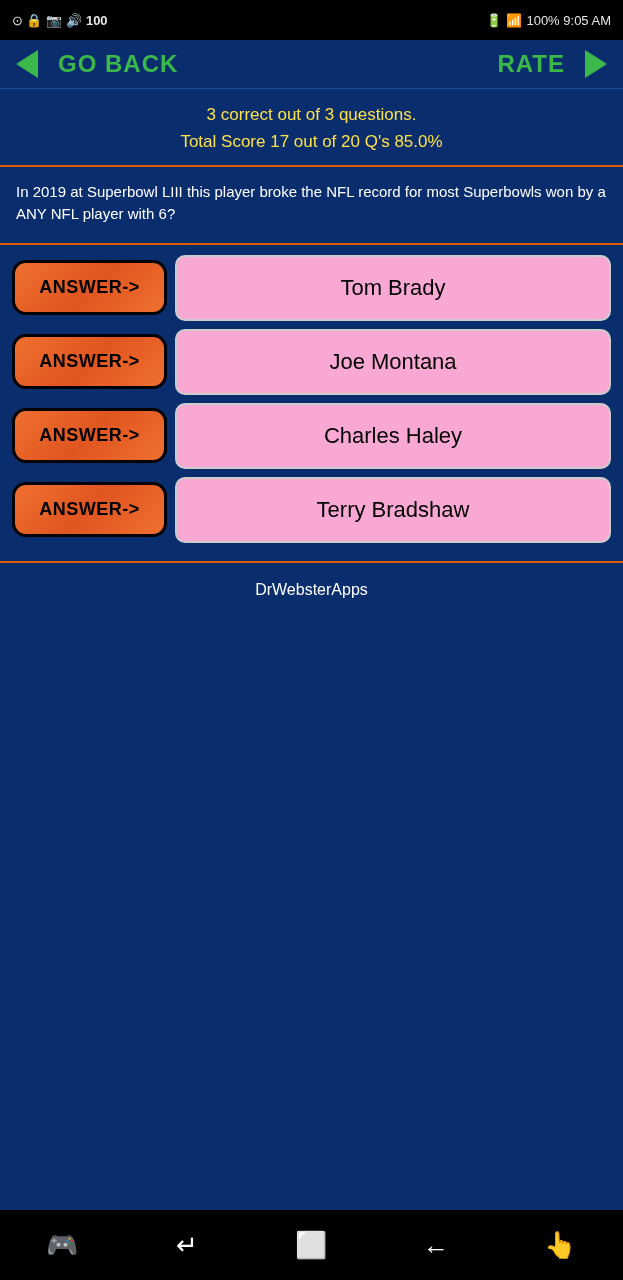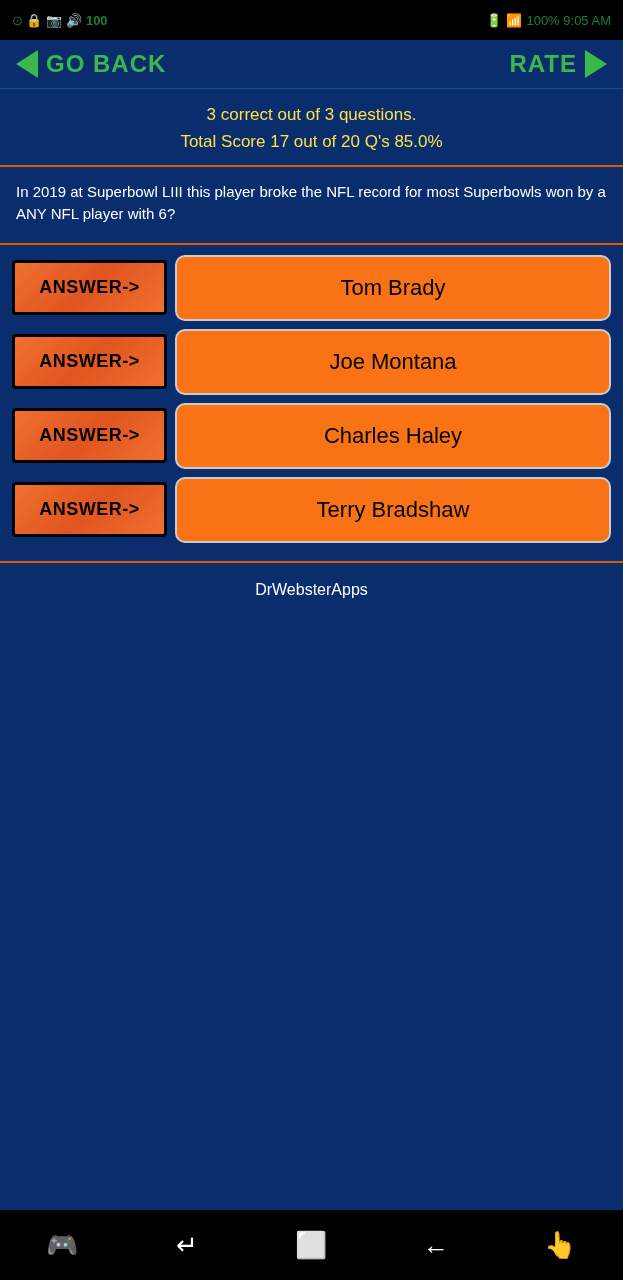--- a/index.html
+++ b/index.html
@@ -10,21 +10,21 @@
       min-height: 1280px;
       background: #0a2d6e;
       font-family: Arial, sans-serif;
       display: flex;
       flex-direction: column;
     }
 
     
     .status-bar {
       background: #000;
-      color: #15803d;
+      color: #e5e5e5;
       display: flex;
       justify-content: space-between;
       align-items: center;
       padding: 4px 12px;
       height: 40px;
       font-size: 13px;
     }
     .status-left { display: flex; gap: 6px; align-items: center; }
     .status-right { display: flex; gap: 6px; }
 
@@ -33,21 +33,21 @@
       background: #0a2d6e;
       display: flex;
       justify-content: space-between;
       align-items: center;
       padding: 10px 16px;
       border-bottom: 1px solid #1a4a9e;
     }
     .nav-btn {
       display: flex;
       align-items: center;
-      gap: 8px;
+      gap: 20px;
       cursor: pointer;
       text-decoration: none;
     }
     .nav-arrow-left {
       width: 0; height: 0;
       border-top: 14px solid transparent;
       border-bottom: 14px solid transparent;
       border-right: 22px solid #3cb84a;
     }
     .nav-arrow-right {
@@ -100,31 +100,31 @@
       align-items: center;
       gap: 8px;
     }
 
     .answer-btn {
       background: linear-gradient(135deg, #f07030 0%, #e05520 50%, #f07030 100%);
       color: #000;
       font-size: 18px;
       font-weight: bold;
       border: 3px solid #000;
-      border-radius: 4px;
+      border-radius: 14px;
       padding: 14px 12px;
       width: 155px;
       min-width: 155px;
       cursor: pointer;
       text-align: center;
       letter-spacing: 0.5px;
     }
 
     .answer-text-box {
-      background: #f97316;
+      background: #f9a8d4;
       border: 2px solid #ccc;
       border-radius: 10px;
       flex: 1;
       padding: 18px 28px;
       font-size: 22px;
       text-align: center;
       color: #000;
       cursor: pointer;
     }
 

